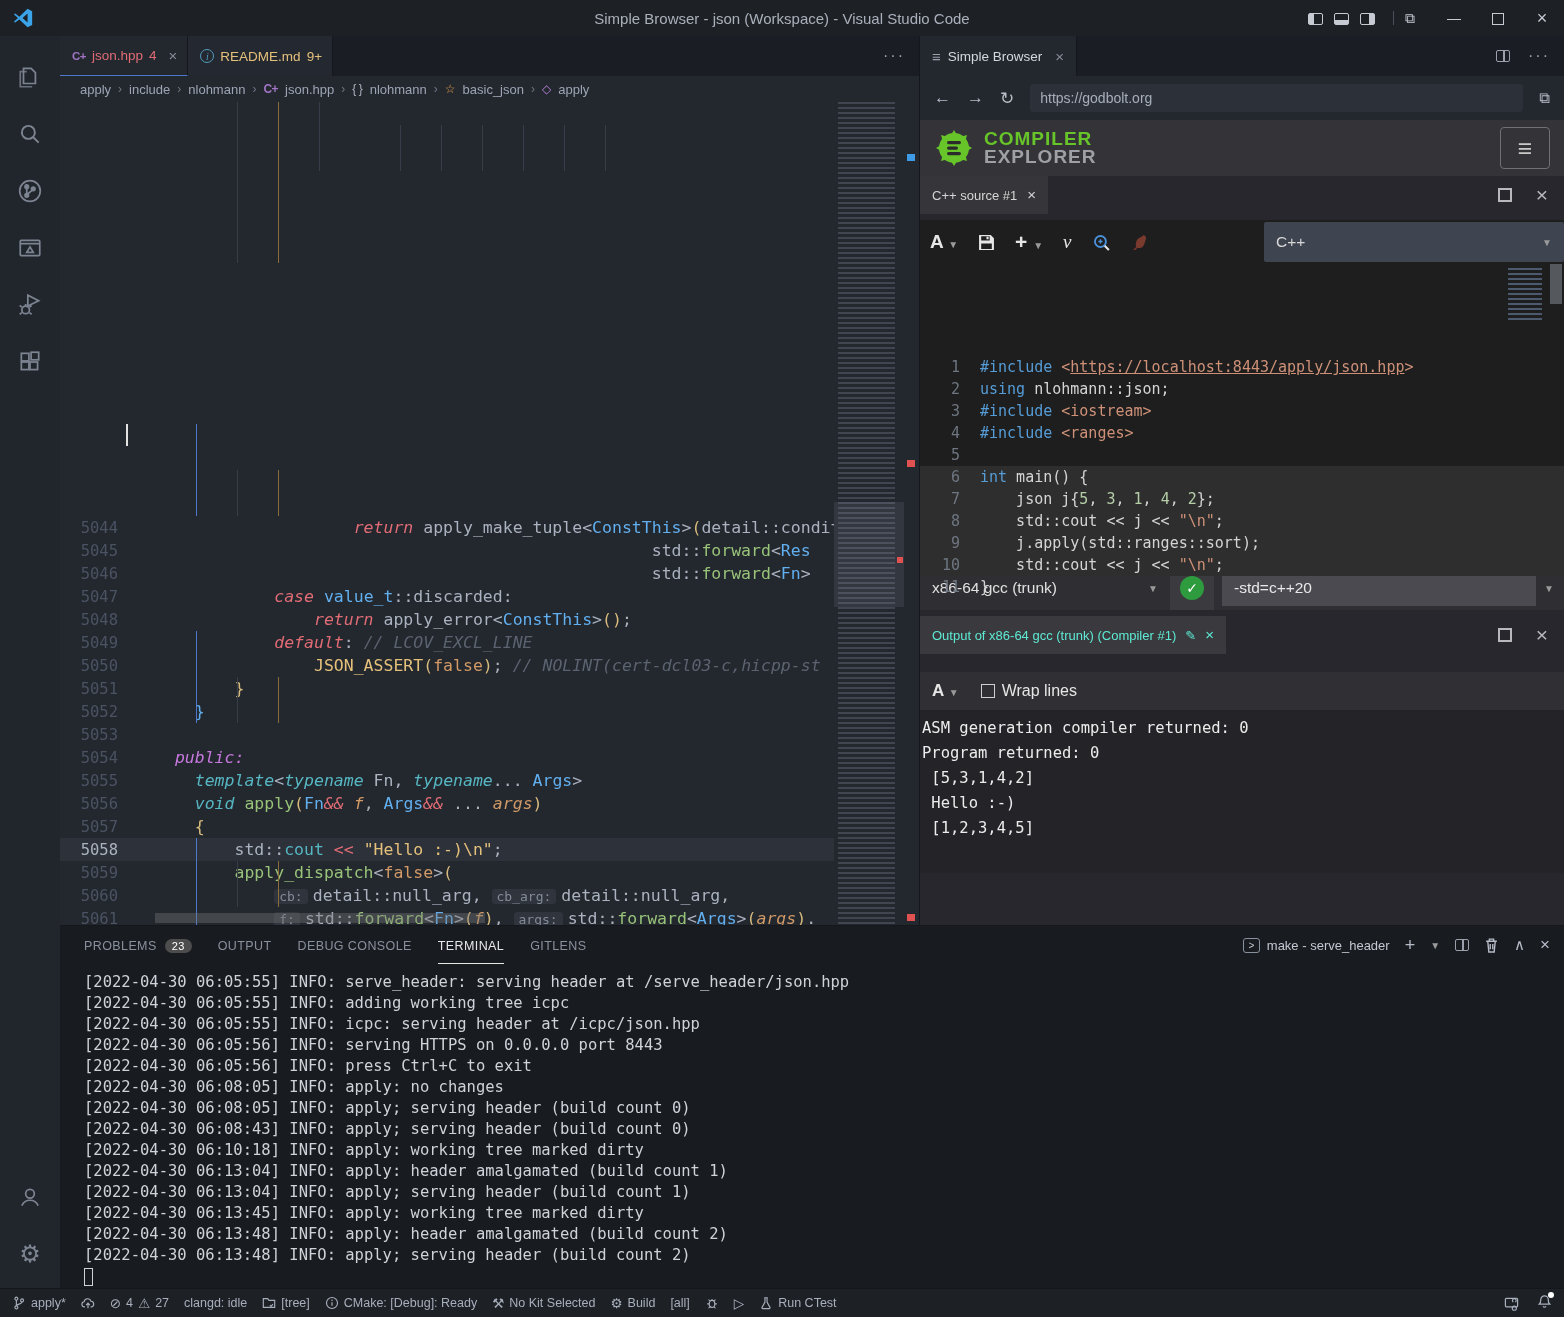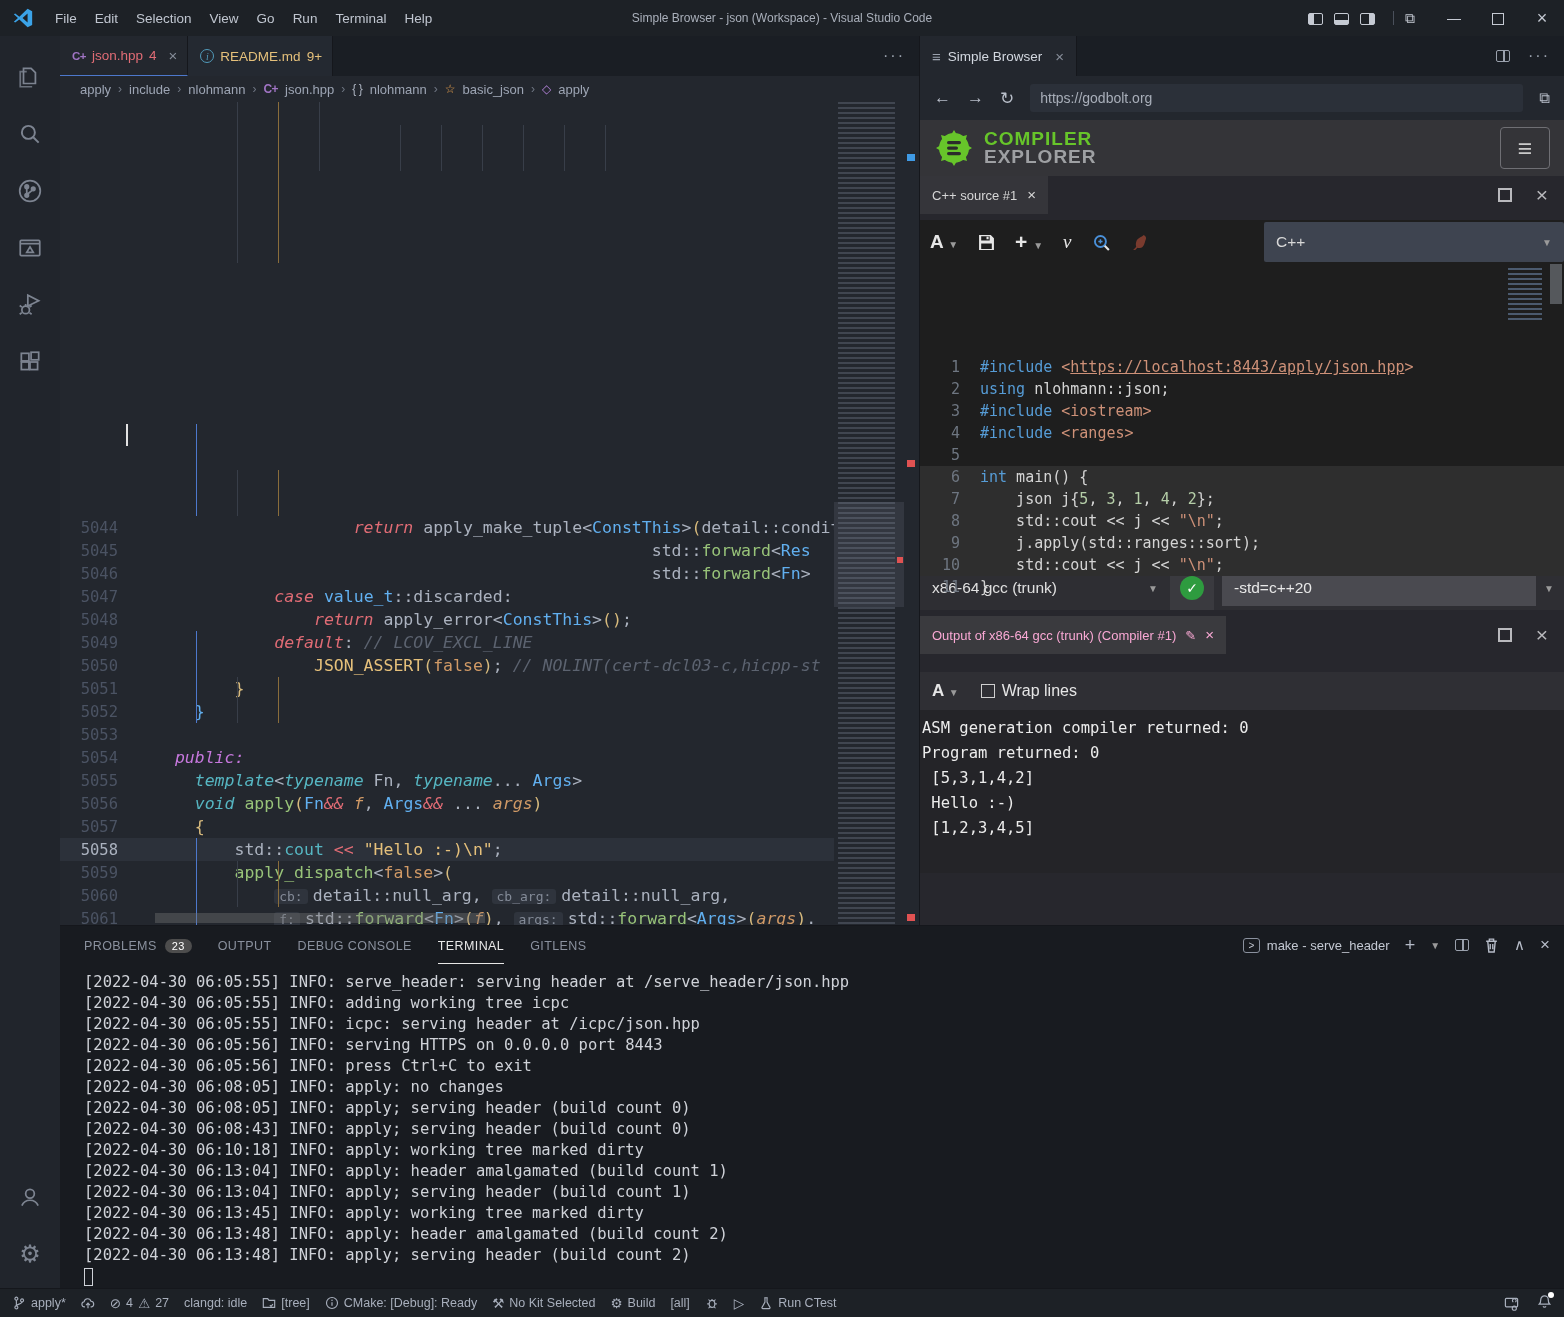--- a/index.html
+++ b/index.html
@@ -4,21 +4,21 @@
 <style>
   * { margin:0; padding:0; box-sizing:border-box; }
   html,body { width:1564px; height:1317px; overflow:hidden; background:#1d2126;
     font-family:"Liberation Sans","DejaVu Sans",sans-serif; }
 
   
   .titlebar { height:36px; background:#1d2126; display:flex; align-items:center; position:relative; color:#b8bec8; }
   .vslogo { width:22px; height:22px; margin:0 12px 0 12px; }
   .menus { display:flex; }
   .menus span { padding:4px 9px; font-size:13.5px; color:#c0c6d0; cursor:default; }
-  .wintitle { position:absolute; left:50%; transform:translateX(-50%); font-size:12px; color:#aab0bb; white-space:nowrap; }
+  .wintitle { position:absolute; left:50%; transform:translateX(-50%); font-size:15px; color:#aab0bb; white-space:nowrap; }
   .winctrls { margin-left:auto; display:flex; align-items:center; gap:0; }
   .wc { width:44px; text-align:center; color:#c5cad3; font-size:14px; }
   .lay-ic { display:inline-block; width:15px; height:12px; border:1.5px solid #c5cad3; border-radius:2px; position:relative; vertical-align:middle; }
   .lay-ic.left::before  { content:""; position:absolute; left:0; top:0; bottom:0; width:5px; background:#c5cad3; }
   .lay-ic.bot::before   { content:""; position:absolute; left:0; right:0; bottom:0; height:4px; background:#c5cad3; }
   .lay-ic.right::before { content:""; position:absolute; right:0; top:0; bottom:0; width:5px; background:#c5cad3; }
   .sep-v { width:1px; height:14px; background:#4a505b; margin:0 4px; }
 
   
   .workbench { display:flex; height:1252px; }
@@ -107,21 +107,21 @@
   .gb-row { height:22px; }
   .gb-row .lnn { display:inline-block; width:40px; text-align:right; color:#6e7681; margin-right:20px; }
   .gb-row.hl { background:#2e2e2e; }
   .tk-gp{color:#569cd6} .tk-gi{color:#ce9178} .tk-gl{color:#ce9178;text-decoration:underline}
   .tk-gn{color:#b5cea8} .tk-gw{color:#d4d4d4} .tk-gs{color:#ce9178}
   .gb-mm { position:absolute; right:22px; top:4px; width:34px; height:52px;
      background:repeating-linear-gradient(to bottom, rgba(120,150,190,.5) 0 2px, transparent 2px 5px); }
   .gb-scroll { position:absolute; right:2px; top:0; width:12px; height:40px; background:#55585c; }
 
   .gb-paneheader { height:38px; display:flex; align-items:stretch; margin-top:6px; }
-  .gb-chip { background:#3a3a3e; color:#f9a8d4; font-size:13px; display:flex; align-items:center; gap:9px; padding:0 12px; }
+  .gb-chip { background:#3a3a3e; color:#5eead4; font-size:13px; display:flex; align-items:center; gap:9px; padding:0 12px; }
   .gb-comprow { height:44px; background:#2e2e33; display:flex; align-items:center; margin-top:2px; }
   .gb-compsel { width:250px; display:flex; align-items:center; padding:0 12px; color:#e0e0e0; font-size:15.5px; }
   .gb-compsel .dd-arrow { margin-left:auto; }
   .gb-check { width:44px; height:44px; background:#3a3a3f; display:flex; align-items:center; justify-content:center; }
   .check-circle { width:24px; height:24px; border-radius:50%; background:#2e9b3f; color:#fff; font-size:14px; display:flex; align-items:center; justify-content:center; }
   .gb-flags { flex:1; height:36px; background:#4a4a50; margin:0 8px; display:flex; align-items:center; padding:0 12px; color:#e8e8e8; font-size:15.5px; }
   .gb-outtoolbar { height:38px; background:#2f2f34; display:flex; align-items:center; padding:0 12px; gap:22px; color:#e6e6e6; margin-top:18px; }
   .chkbox { width:14px; height:14px; border:1.6px solid #cfcfcf; display:inline-block; vertical-align:-2px; margin-right:7px; }
   .gb-output { background:#242428; font-family:"DejaVu Sans Mono",monospace; font-size:15.5px; line-height:25px; color:#ececec; padding:6px 0 0 2px; height:163px; white-space:pre; }
 
@@ -145,30 +145,20 @@
   .sb-glyph { font-size:13.5px; }
   .bell-dot { position:absolute; right:-2px; top:-2px; width:6px; height:6px; border-radius:50%; background:#fff; }
 </style>
 </head>
 <body>
 
 <div class="titlebar">
   <svg class="vslogo" viewBox="0 0 24 24">
     <path fill="#3ba3e8" d="M17 2 8 10.5 3.5 7 2 8l4.5 4L2 16l1.5 1L8 13.5 17 22l5-2.5v-15L17 2zm0 5v10l-5.5-5L17 7z"></path>
   </svg>
-  <div class="menus">
-    <span>File</span>
-    <span>Edit</span>
-    <span>Selection</span>
-    <span>View</span>
-    <span>Go</span>
-    <span>Run</span>
-    <span>Terminal</span>
-    <span>Help</span>
-  </div>
   <div class="wintitle">Simple Browser - json (Workspace) - Visual Studio Code</div>
   <div class="winctrls">
     <span class="wc"><span class="lay-ic left"></span></span>
     <span class="wc" style="margin-left:-18px"><span class="lay-ic bot"></span></span>
     <span class="wc" style="margin-left:-18px"><span class="lay-ic right"></span></span>
     <span class="sep-v"></span>
     <span class="wc" style="margin-left:-10px">⧉</span>
     <span class="wc">—</span>
     <span class="wc"><span style="display:inline-block;width:12px;height:12px;border:1.5px solid #c5cad3;vertical-align:middle"></span></span>
     <span class="wc" style="font-size:18px">×</span>

